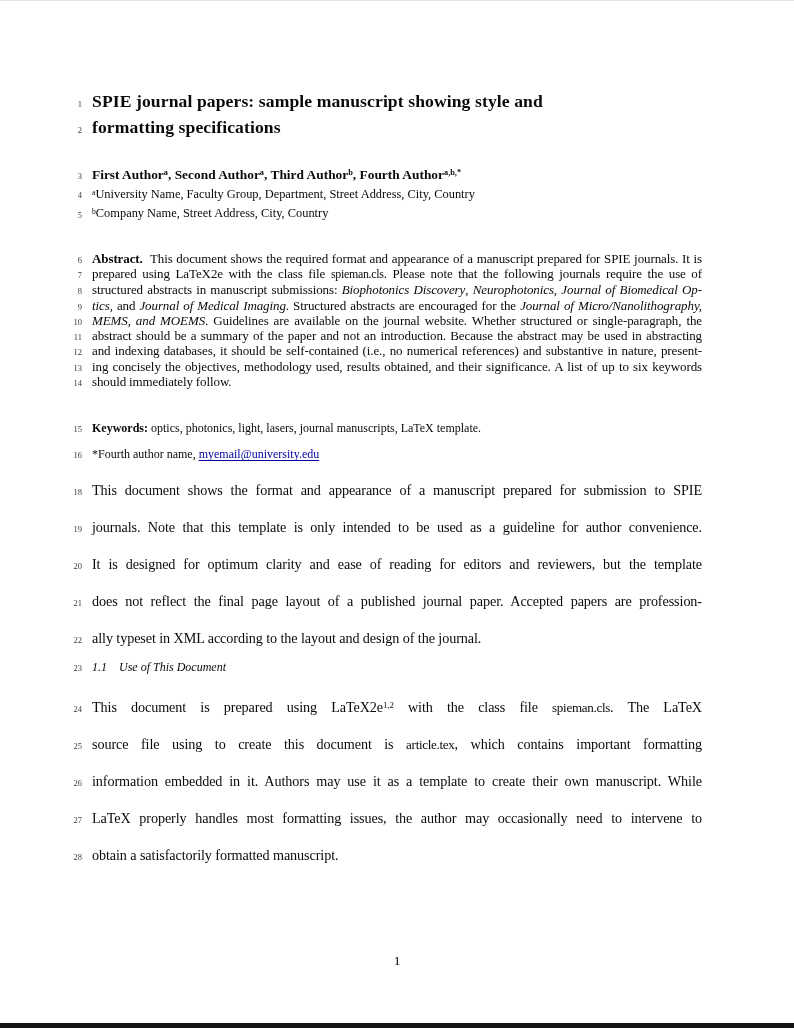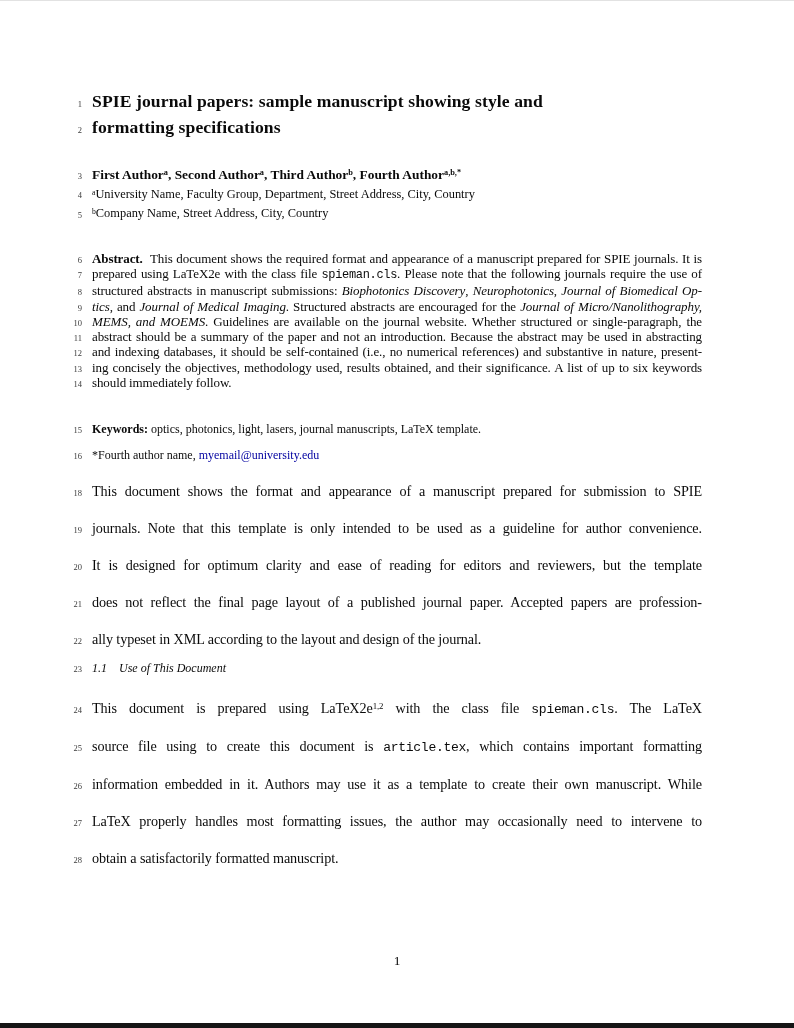--- a/index.html
+++ b/index.html
@@ -43,23 +43,23 @@
   .h1 .txt { font-size:14.6px; font-weight:bold; line-height:20px; }
 
   .h2      { }
   .h2 .txt { font-size:12px; font-style:italic; line-height:20px; }
 
   .body      { margin-top:10px; }
   .body .txt { font-size:14.2px; line-height:37px; letter-spacing:-0.1px; }
 
   .s-b   { font-weight:bold; }
   .s-i   { font-style:italic; }
-  .s-m   { font-family:Liberation Mono, monospace; font-size:0.92em; letter-spacing:-0.3px; }
+  .s-m   { font-family:Liberation Serif, serif; font-size:0.92em; letter-spacing:-0.3px; }
   .s-sup { font-size:0.62em; vertical-align:0.45em; }
-  .s-link{ color:var(--link-color,#0000a0); text-underline-offset:2px; cursor:pointer; }
+  .s-link{ color:var(--link-color,#0000a0); text-decoration:underline; text-underline-offset:2px; cursor:pointer; }
 
   .pageno {
     position:absolute; top:953px; left:0; width:100%;
     text-align:center; font-size:13.5px; color:#0a0a0a;
   }
 </style>
 </head>
 <body>
 
 <div class="top-edge"></div>

